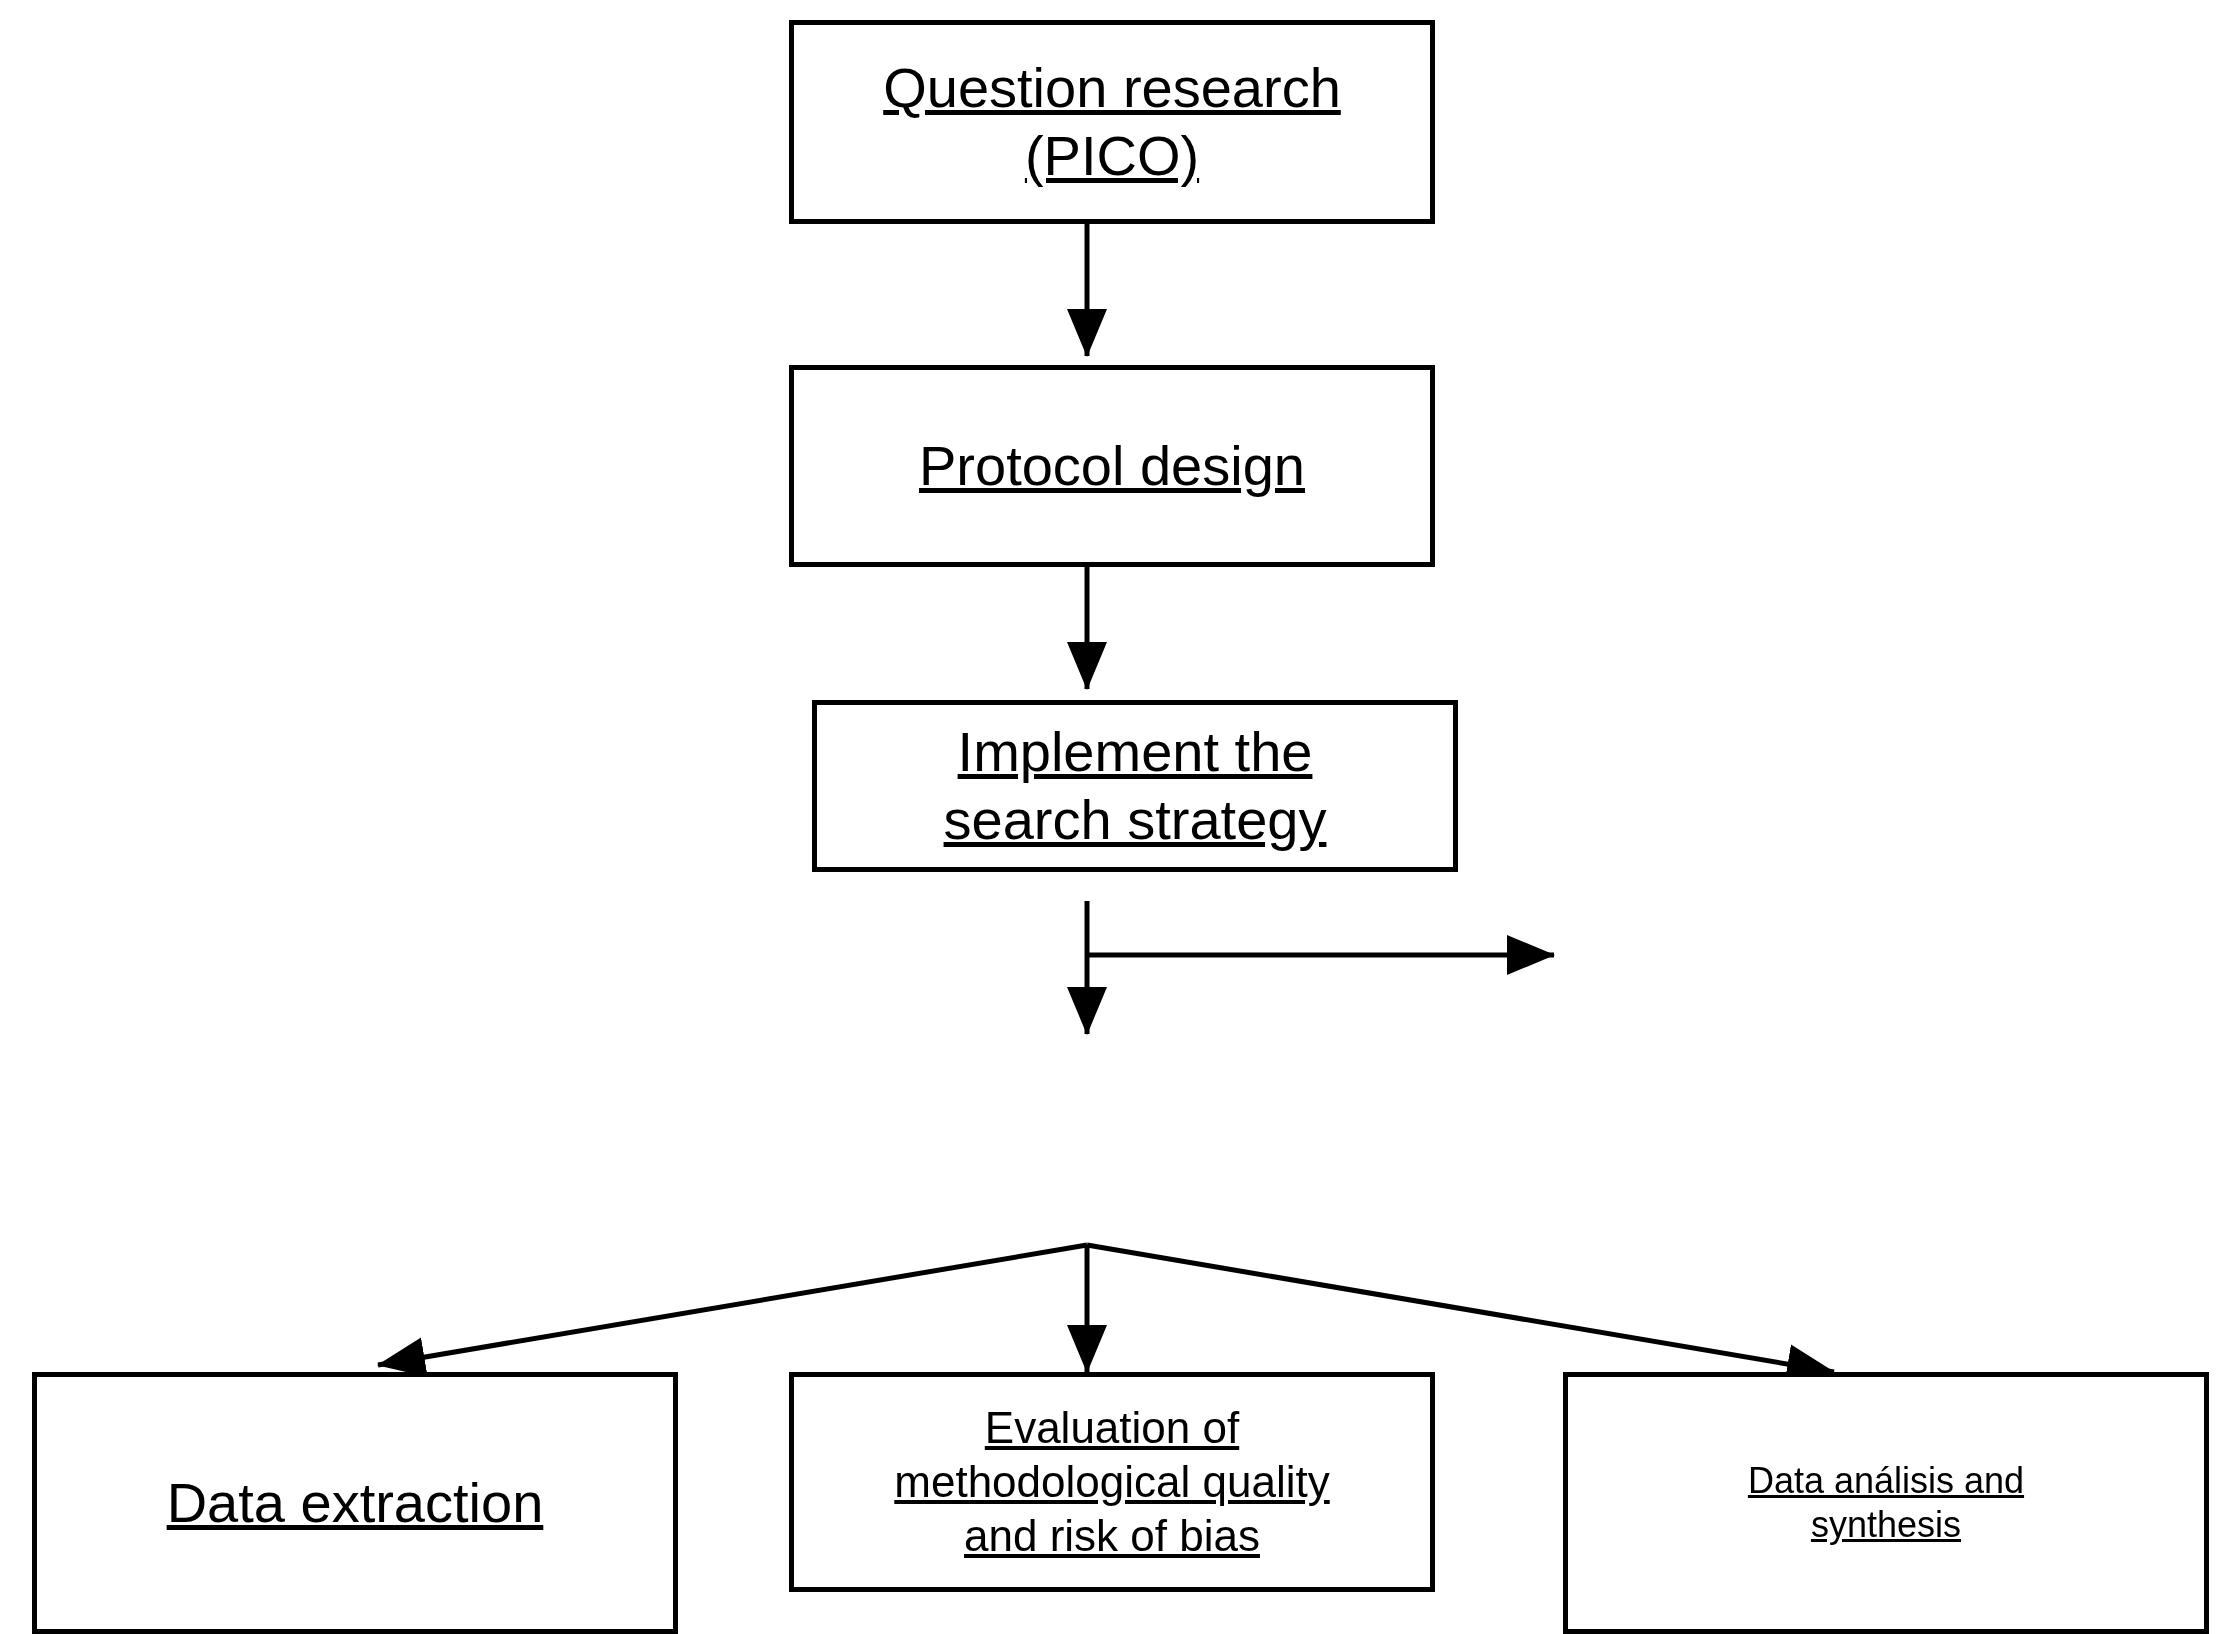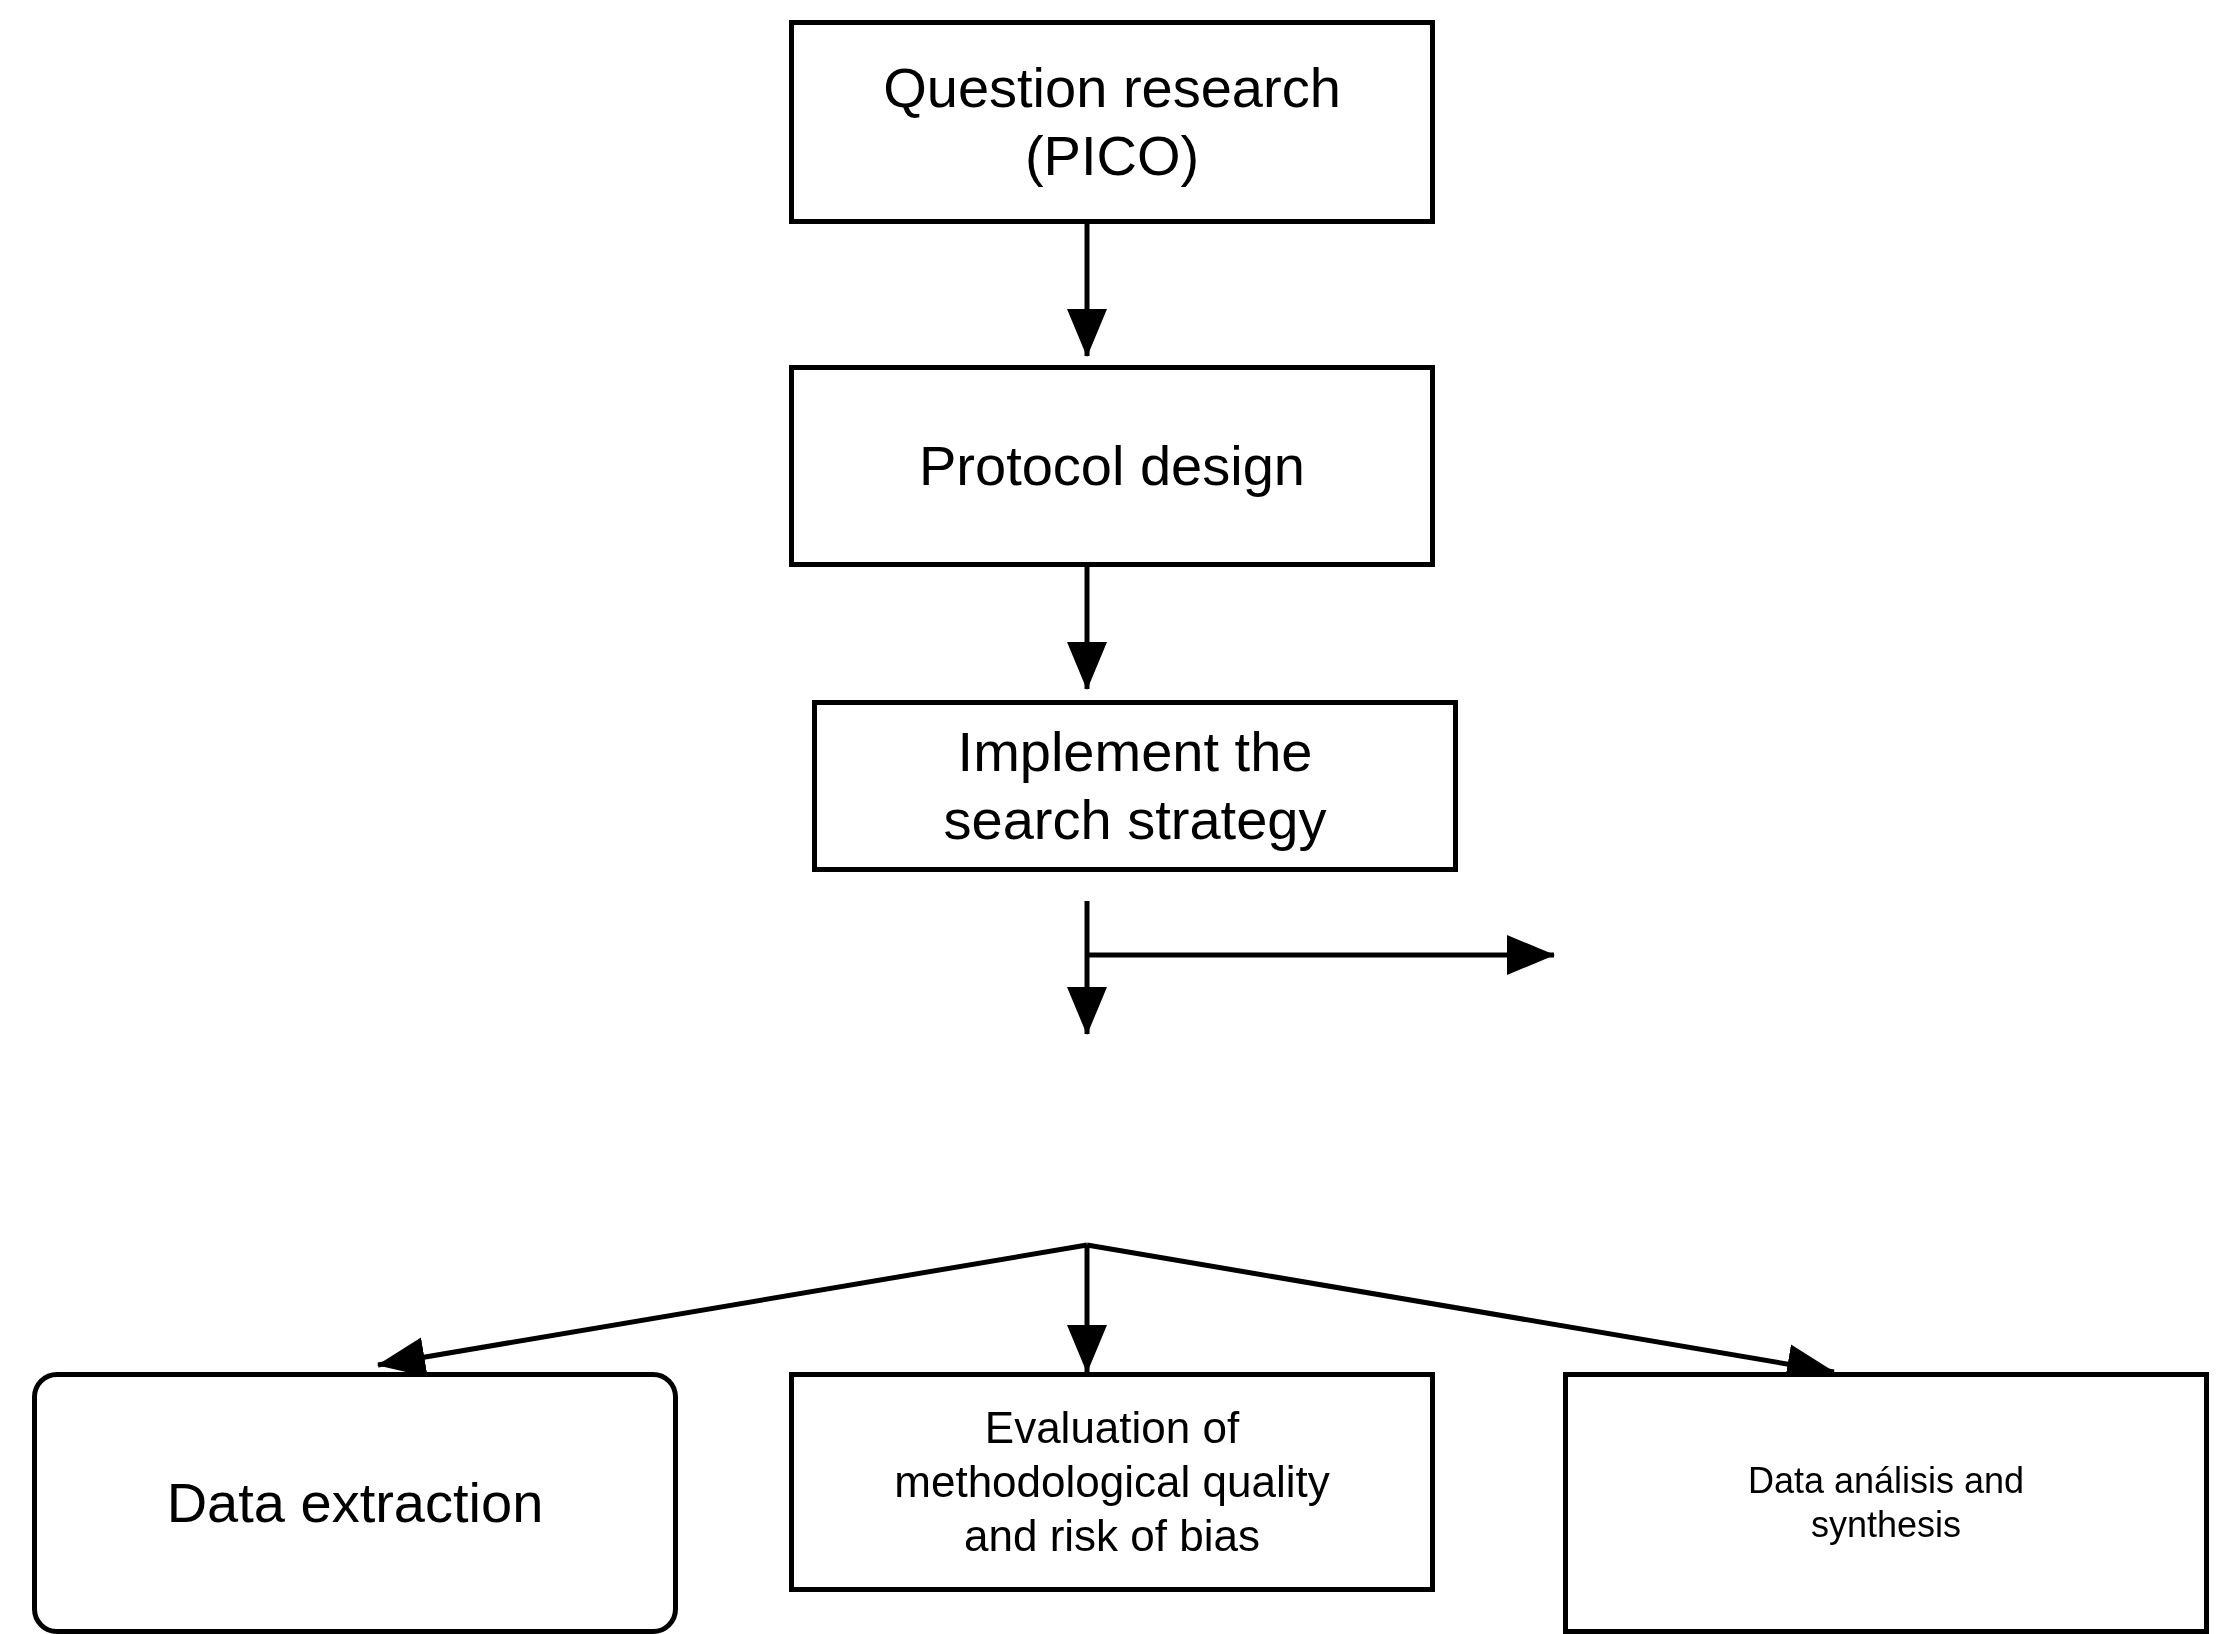--- a/index.html
+++ b/index.html
@@ -39,20 +39,21 @@
     text-align: center;
     color: #000000;
   }
   .node-label {
     display: block;
     width: 100%;
     padding: 0 8px;
     line-height: 1.22;
     white-space: pre-line;
     font-weight: 400;
+    text-decoration: underline;
   }
   .size-lg  { font-size: 56px; }
   .size-md  { font-size: 36px; }
   .size-sm  { font-size: 44px; }
 </style>
 </head>
 <body>
 
 <div id="diagram-root">
 
@@ -87,21 +88,21 @@
     <span class="node-label size-lg">Protocol design</span>
   </div>
 
   <div class="node-box" style="left:812px; top:700px; width:646px; height:172px;">
     <span class="node-label size-lg">Implement the
 search strategy</span>
   </div>
 
 
 
-  <div class="node-box" style="left:32px; top:1372px; width:646px; height:262px;border-radius:25px;">
+  <div class="node-box" style="left:32px; top:1372px; width:646px; height:262px;">
     <span class="node-label size-lg">Data extraction</span>
   </div>
 
   <div class="node-box" style="left:789px; top:1372px; width:646px; height:220px;">
     <span class="node-label size-sm">Evaluation of
 methodological quality
 and risk of bias</span>
   </div>
 
   <div class="node-box" style="left:1563px; top:1372px; width:646px; height:262px;">

